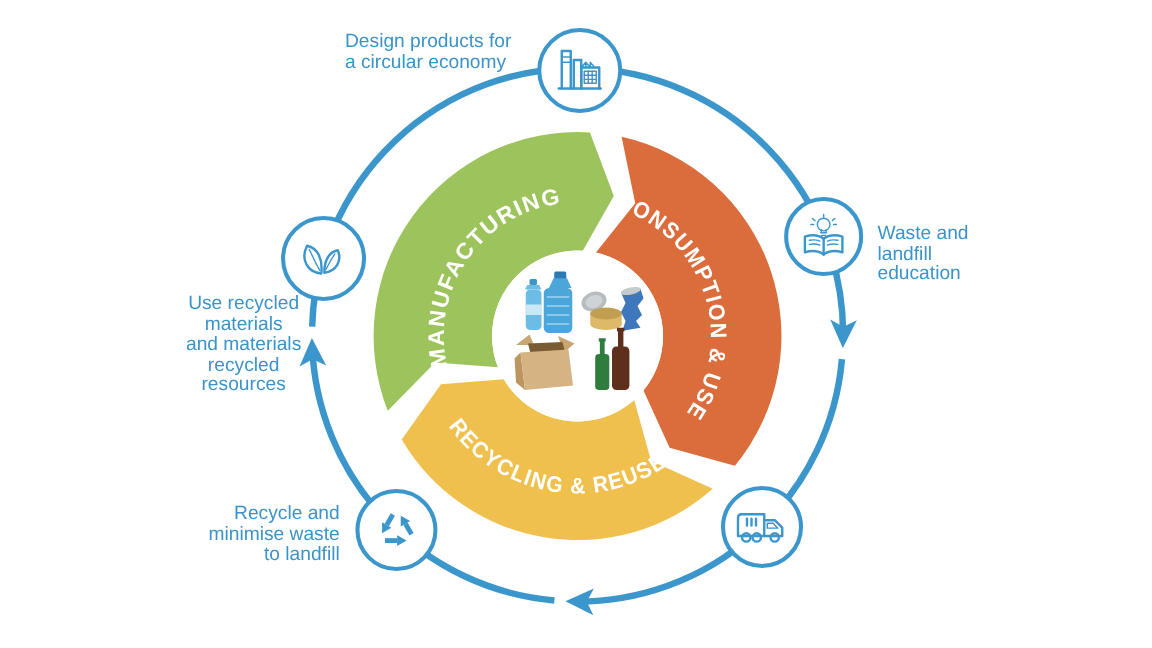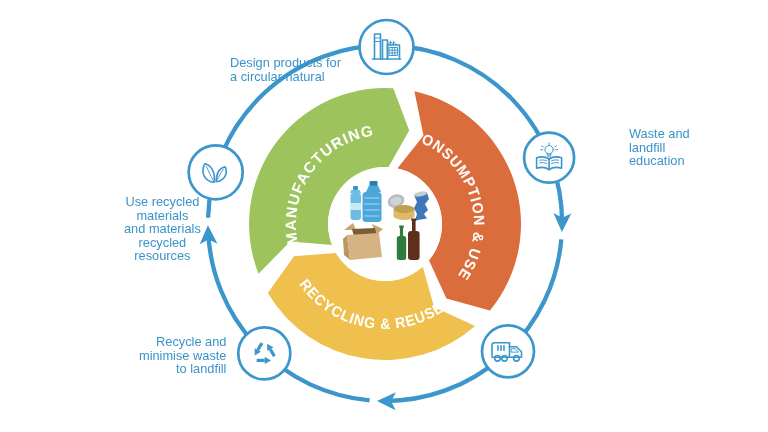--- a/index.html
+++ b/index.html
@@ -7,22 +7,22 @@
   .stage{position:relative;width:768px;height:432px;background:#fff;}
   svg.diagram{position:absolute;left:0;top:0;}
   .outer-arc{fill:none;stroke:var(--blue,#3B96CC);stroke-width:4.3;}
   .node-circle{fill:#fff;stroke:var(--blue,#3B96CC);stroke-width:2.7;}
   .glyph{stroke:var(--blue,#3B96CC);fill:none;stroke-width:1.6;stroke-linecap:round;stroke-linejoin:round;}
   .glyph-thin{stroke:var(--blue,#3B96CC);fill:none;stroke-width:0.95;stroke-linecap:round;stroke-linejoin:round;}
   .glyph-fill{fill:var(--blue,#3B96CC);stroke:none;}
   .ringtext{fill:#fff;font-weight:700;font-size:15px;letter-spacing:1px;}
   .label{position:absolute;color:var(--text-blue,#3A93C9);font-size:12.8px;line-height:13.6px;font-weight:400;}
   .label span{display:block;white-space:nowrap;}
-  #label-design{left:230px;top:20px;margin-top:36px;}
-  #label-education{left:585px;top:127px;margin-left:44px;}
+  #label-design{left:230px;top:20px;}
+  #label-education{left:585px;top:148px;}
   #label-collection{left:549px;top:335px;}
   #label-landfill{left:139px;top:335px;text-align:right;}
   #label-materials{left:124px;top:195px;text-align:center;}
 </style>
 </head>
 <body>
 
 <div class="stage">
   <svg class="diagram" width="768" height="432" viewBox="0 0 768 432">
     <defs>
@@ -156,21 +156,21 @@
         <path class="glyph" d="M-1.5,10 C-11,9 -15.5,0.5 -11,-8.5 C-3.5,-7 -0.5,1 -1.5,10 Z"></path>
         <path class="glyph-thin" d="M-2.5,8 C-5.5,3 -7.5,-2 -9.5,-6"></path>
         <path class="glyph" d="M0.5,9.5 C8.5,8.5 12.5,1.5 9.5,-5.5 C3,-4 0.5,2 0.5,9.5 Z"></path>
         <path class="glyph-thin" d="M1.5,7.5 C3.5,3.5 5.5,0 7.5,-3"></path>
       </g>
     </g>
   </svg>
 
   <div class="label" id="label-design">
     <span>Design products for</span>
-    <span>a circular natural</span>
+    <span>a circular economy</span>
   </div>
   <div class="label" id="label-education">
     <span>Waste and</span>
     <span>landfill</span>
     <span>education</span>
   </div>
   <div class="label" id="label-landfill">
     <span>Recycle and</span>
     <span>minimise waste</span>
     <span>to landfill</span>

